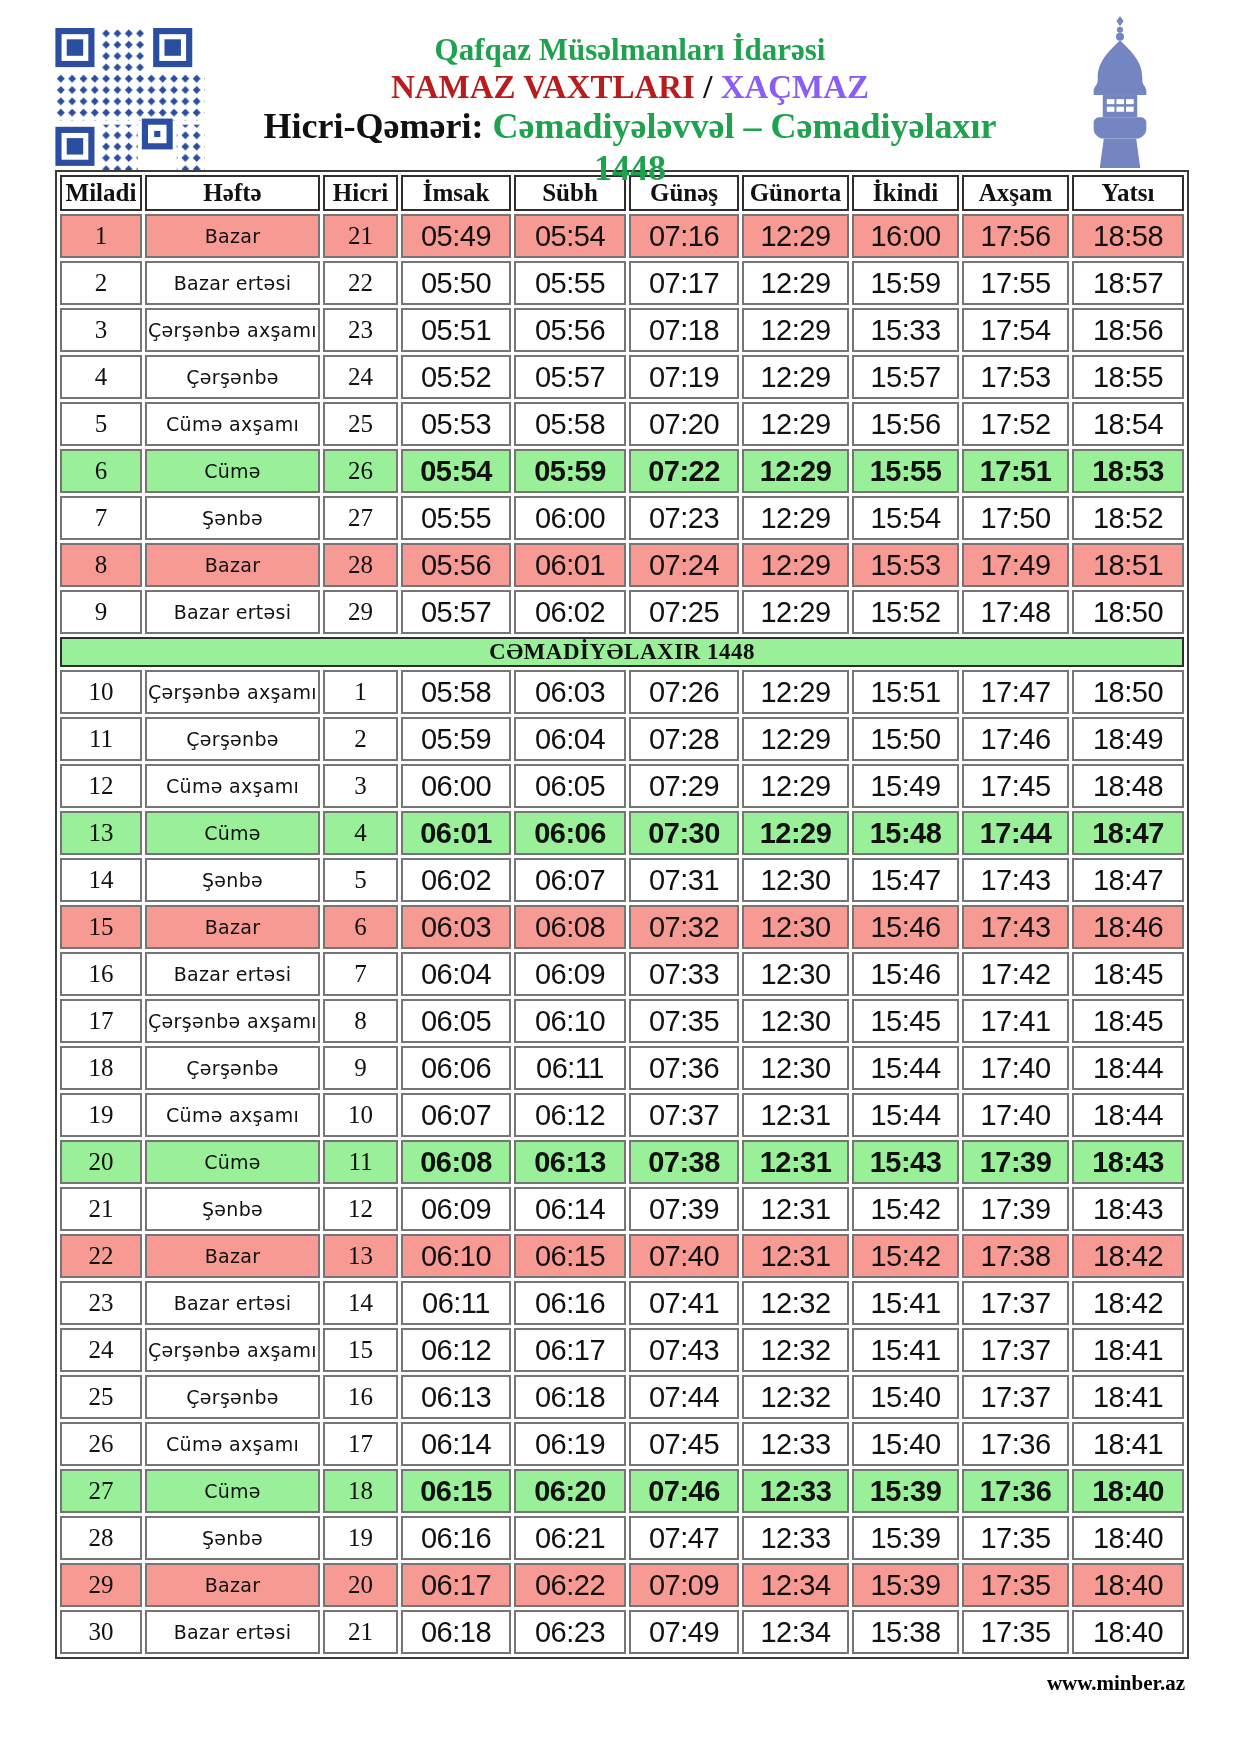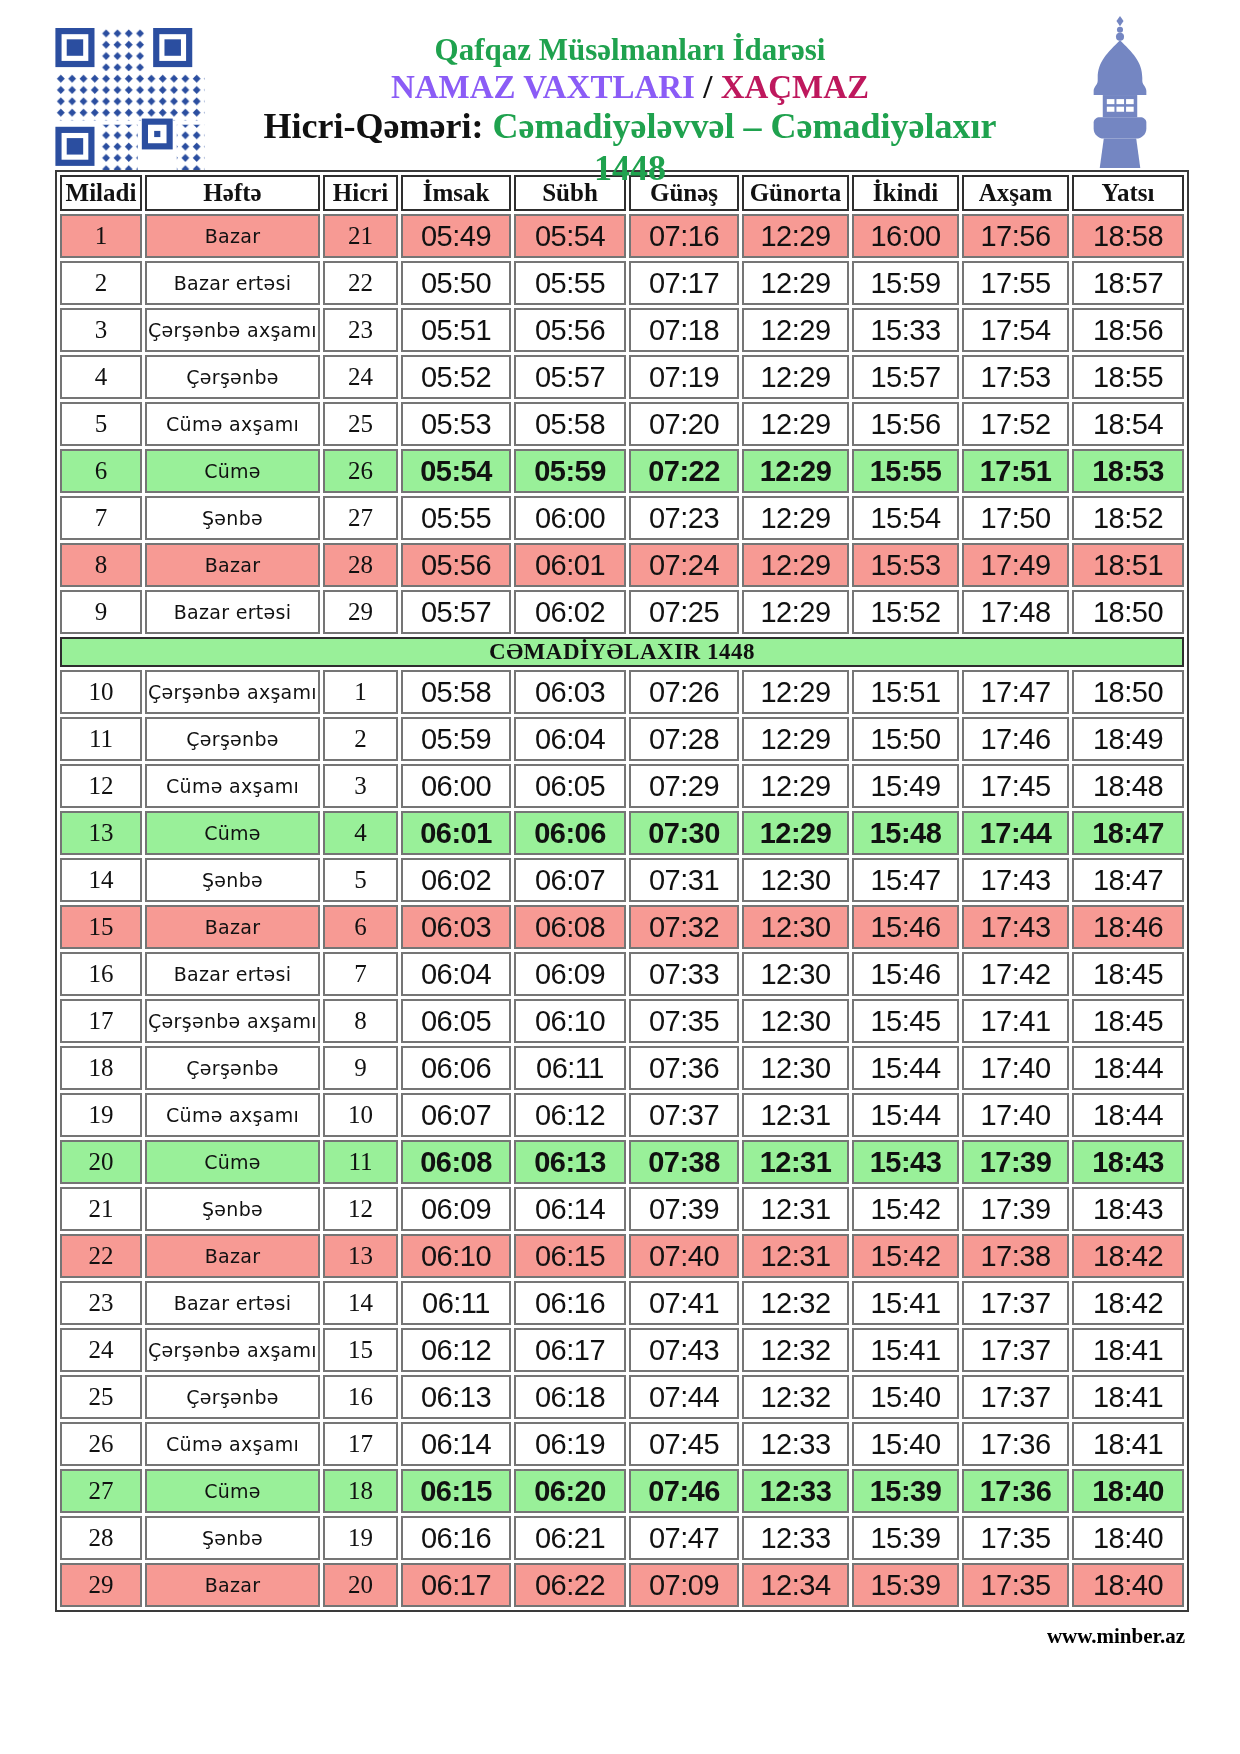--- a/index.html
+++ b/index.html
@@ -15,23 +15,23 @@
   
   .header { display:flex; align-items:flex-start; height:152px;gap:44px; }
   .qr-wrap { width:150px; height:142px; margin-top:12px; flex:none; }
   .titles {
     flex:1; text-align:center;
     font-family:"Liberation Serif", serif;
     font-weight:bold; padding-top:16px; line-height:1.16;
   }
   .t1 { font-size:31px; color:#1FA24E; }
   .t2 { font-size:33px; }
-  .t2 .green { color:#8b5cf6;text-align:center; }
+  .t2 .green { color:#b91c1c;text-align:center; }
   .t2 .sep   { color:#111; font-weight:bold; }
-  .t2 .blue  { color:#be185d; }
+  .t2 .blue  { color:#8b5cf6; }
   .t3 { font-size:30px; }
   .t3 .brown { color:#96491E; }
   .t4 { font-size:36px; }
   .t4 .green { color:#1FA24E; }
   .minaret-wrap { width:130px; height:152px; flex:none; display:flex; justify-content:center; align-items:flex-start; }
 
   
   table.ptable {
     width:1130px; table-layout:fixed;
     border-collapse:separate; border-spacing:3px;
@@ -544,19 +544,31 @@
     <td class="c-hicri">20</td>
     <td class="c-time">06:17</td>
     <td class="c-time">06:22</td>
     <td class="c-time">07:09</td>
     <td class="c-time">12:34</td>
     <td class="c-time">15:39</td>
     <td class="c-time">17:35</td>
     <td class="c-time">18:40</td>
   </tr>
 
+  <tr class="data-row">
+    <td class="c-miladi">30</td>
+    <td class="c-hefte">Bazar ertəsi</td>
+    <td class="c-hicri">21</td>
+    <td class="c-time">06:18</td>
+    <td class="c-time">06:23</td>
+    <td class="c-time">07:49</td>
+    <td class="c-time">12:34</td>
+    <td class="c-time">15:38</td>
+    <td class="c-time">17:35</td>
+    <td class="c-time">18:40</td>
+  </tr>
 </tbody>
   </table>
 
   <div class="footer">
     <span>www.minber.az</span>
   </div>
 </div>
 
 </body></html>

